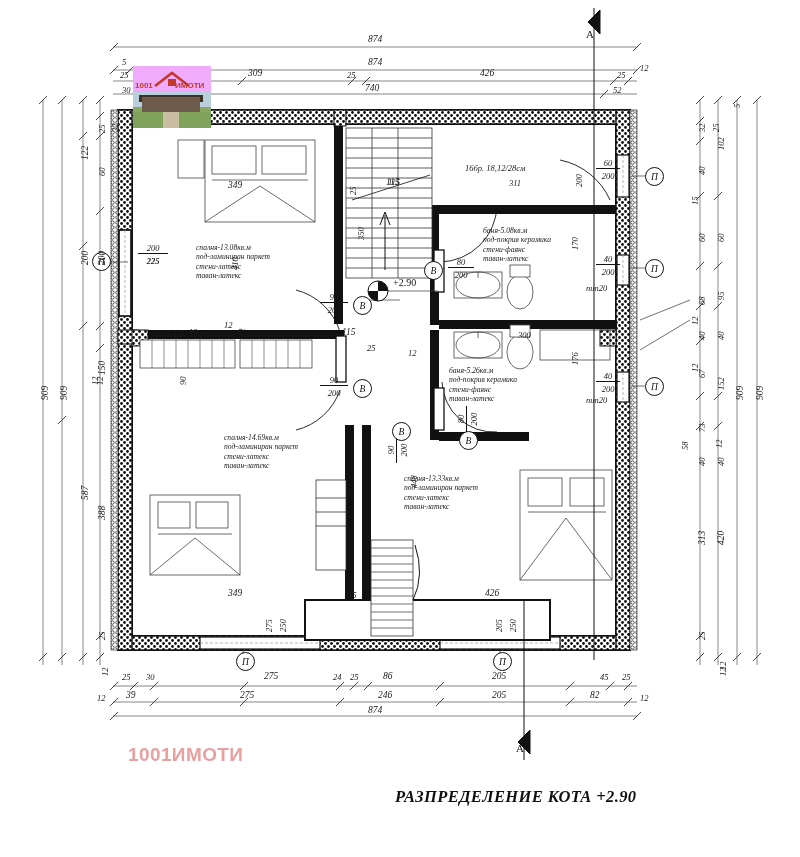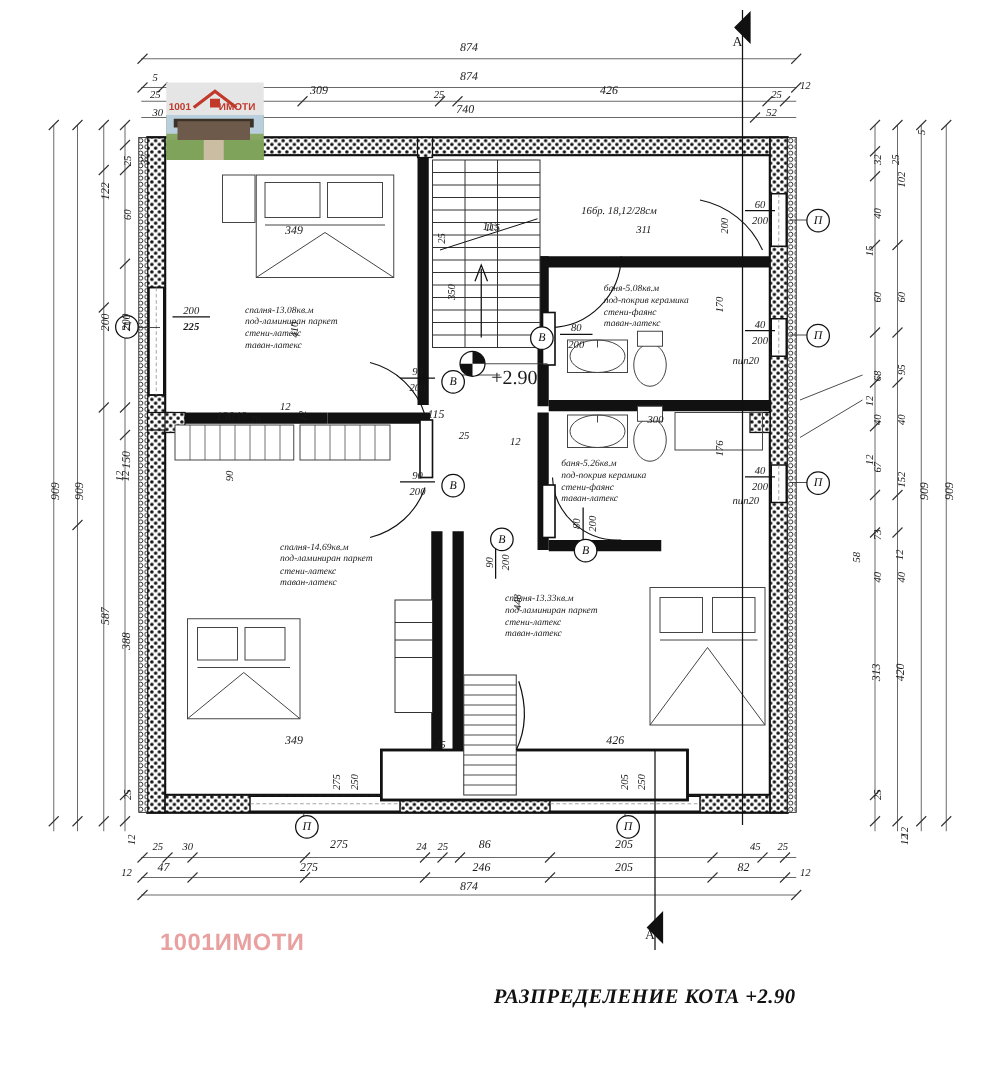--- a/index.html
+++ b/index.html
@@ -25,21 +25,21 @@
   .title{position:absolute;font-style:italic;font-weight:bold;}
   .t1{font-size:16.5px;letter-spacing:.4px;}
   .t2{font-size:15px;}
 
   .wm{position:absolute;font-family:"Liberation Sans",sans-serif;
       font-weight:bold;font-size:19px;color:#e8a0a0;letter-spacing:.4px;
       font-style:normal;}
 
   
   #logo{position:absolute;left:133px;top:66px;width:78px;height:62px;}
-  #logoTop{position:relative;height:26px;background:#e5e5e5;}
+  #logoTop{position:relative;height:26px;background:#f0abfc;}
   #logoPhoto{position:absolute;left:0;top:26px;width:78px;height:36px;
      background:
        linear-gradient(#8fae6a 0%,#7fa05c 100%);
      overflow:hidden;}
   #roofShape{position:absolute;left:4px;top:4px;width:70px;height:18px;}
   .logoTxt{position:absolute;font-family:"Liberation Sans",sans-serif;
      font-weight:bold;font-size:8px;color:#c0392b;font-style:normal;}
   #photoSky{position:absolute;left:0;top:0;width:78px;height:15px;background:#b9cfdd;}
   #photoHouse{position:absolute;left:9px;top:5px;width:58px;height:15px;
      background:#6e5a4a;}
@@ -380,21 +380,21 @@
   <div>баня-5.26кв.м</div>
       <div>под-покрив керамика</div>
   <div>стени-фаянс</div>
       <div>таван-латекс</div>
 </div>
 
 <div class="txt dim-sm" style="left:465px;top:163px;">16бр. 18,12/28см</div>
 <div class="txt dim-sm" style="left:509px;top:178px;text-align:center;">311</div>
 <div class="txt dim-sm" style="left:388px;top:177px;">115</div>
 
-<div class="txt" style="left:393px;top:294px;font-size:16px;font-style:normal;">+2.90</div>
+<div class="txt" style="left:393px;top:277px;font-size:10px;font-style:normal;">+2.90</div>
 
 <div class="txt dim-sm ctr" style="left:320px;top:292px;width:28px;border-bottom:.8px solid #111;">90</div>
 <div class="txt dim-sm ctr" style="left:320px;top:305px;width:28px;">200</div>
 <div class="circ" style="left:353px;top:296px;">В</div>
 
 <div class="txt dim-sm ctr" style="left:320px;top:375px;width:28px;border-bottom:.8px solid #111;">90</div>
 <div class="txt dim-sm ctr" style="left:320px;top:388px;width:28px;">200</div>
 <div class="circ" style="left:353px;top:379px;">В</div>
 
 <div class="txt dim-sm ctr" style="left:448px;top:257px;width:26px;border-bottom:.8px solid #111;">80</div>
@@ -448,21 +448,21 @@
 <div class="txt dim-sm" style="left:146px;top:672px;">30</div>
 <div class="txt dim" style="left:264px;top:671px;">275</div>
 <div class="txt dim-sm" style="left:333px;top:672px;">24</div>
 <div class="txt dim-sm" style="left:350px;top:672px;">25</div>
 <div class="txt dim" style="left:383px;top:671px;">86</div>
 <div class="txt dim" style="left:492px;top:671px;">205</div>
 <div class="txt dim-sm" style="left:600px;top:672px;">45</div>
 <div class="txt dim-sm" style="left:622px;top:672px;">25</div>
 
 <div class="txt dim-sm" style="left:97px;top:693px;">12</div>
-<div class="txt dim" style="left:126px;top:690px;">47</div>
+<div class="txt dim" style="left:126px;top:690px;">39</div>
 <div class="txt dim" style="left:240px;top:690px;">275</div>
 <div class="txt dim" style="left:378px;top:690px;">246</div>
 <div class="txt dim" style="left:492px;top:690px;">205</div>
 <div class="txt dim" style="left:590px;top:690px;">82</div>
 <div class="txt dim-sm" style="left:640px;top:693px;">12</div>
 <div class="txt dim" style="left:368px;top:705px;">874</div>
 
 <div class="txt dim" style="left:228px;top:588px;">349</div>
 <div class="txt dim-sm rot90" style="left:264px;top:632px;">275</div>
 <div class="txt dim-sm rot90" style="left:278px;top:632px;">250</div>

